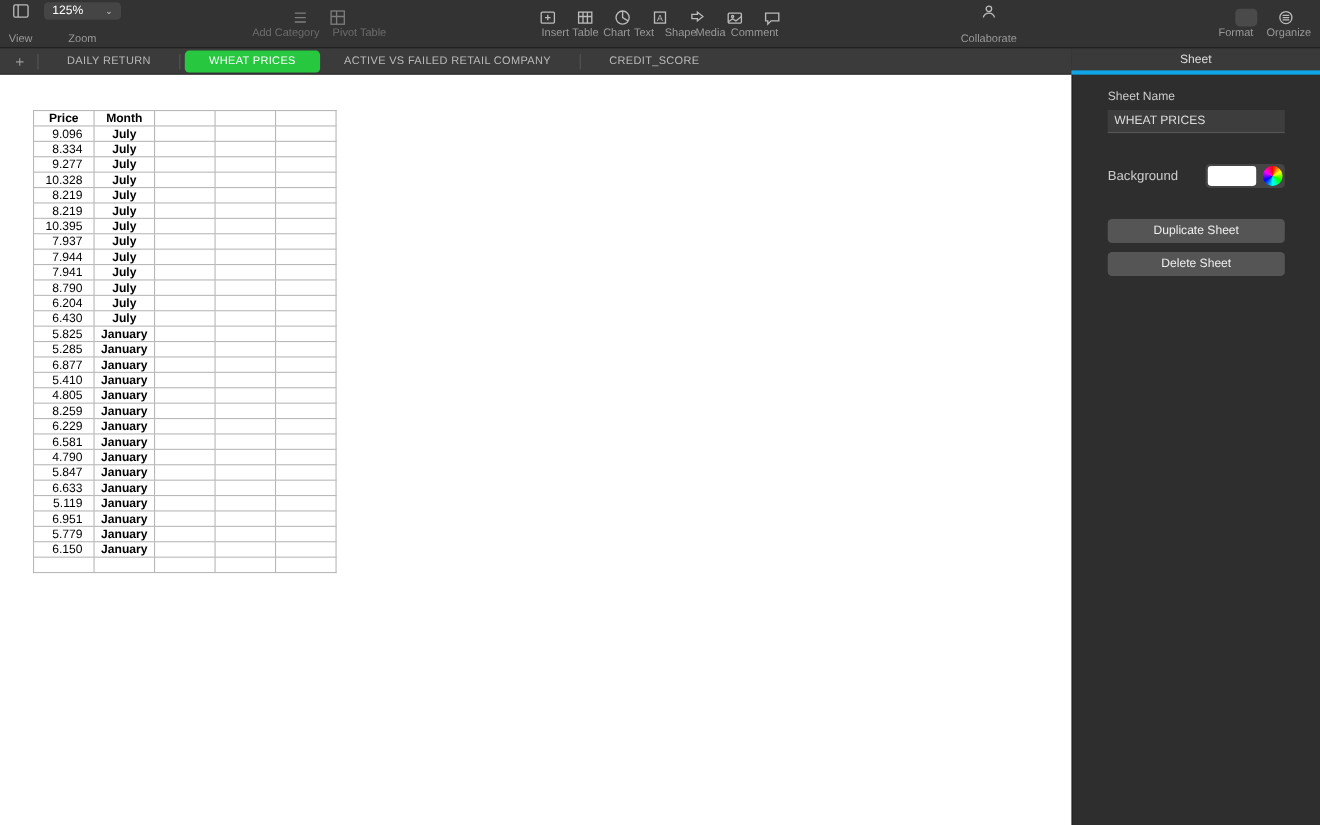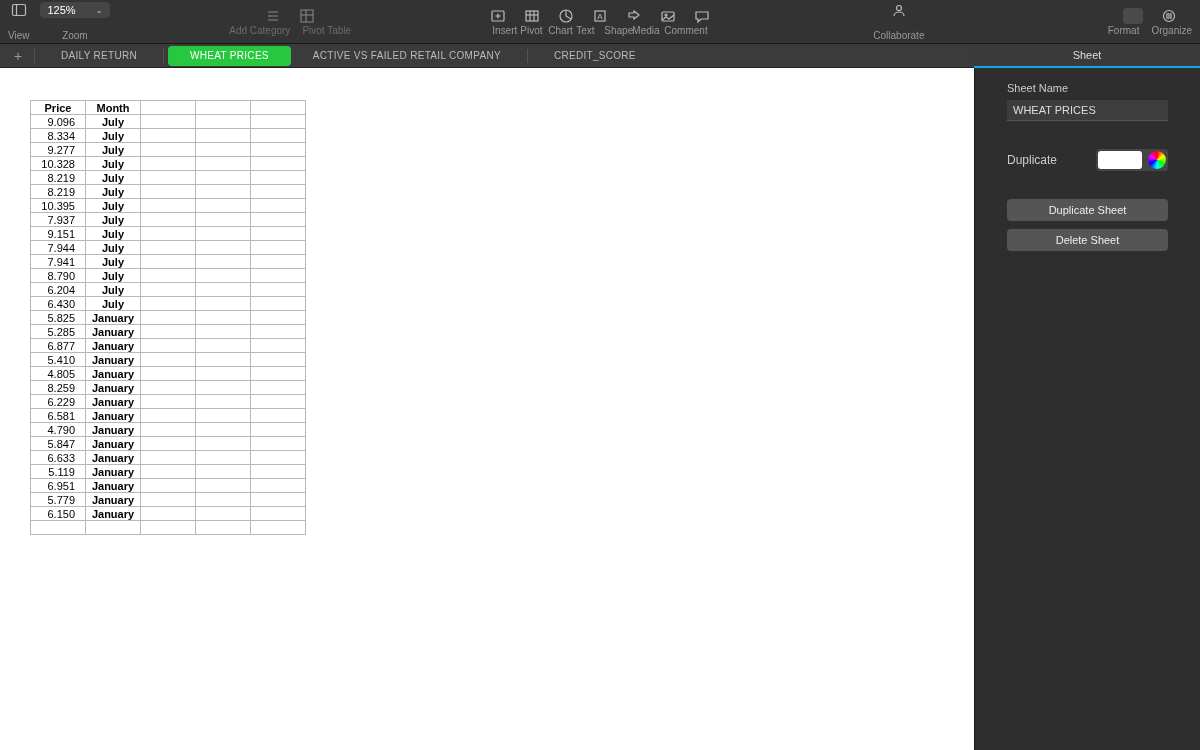--- a/index.html
+++ b/index.html
@@ -113,21 +113,21 @@
   flex-direction: column;
 }
 .sidebar-tab {
   height: 24px;
   display: flex;
   align-items: center;
   justify-content: center;
   background: #3a3a3a;
   font-size: 11px;
   color: #ddd;
-  border-bottom: 2px solid #0ea5e9;
+  border-bottom: 4px solid #0ea5e9;
   position: relative;
   top: -24px;
   margin-bottom: -24px;
 }
 .sidebar-body { padding: 14px 32px; }
 .sb-label { font-size: 11px; color: #ccc; margin-bottom: 6px; }
 .sb-input {
   width: 100%;
   background: #3d3d3d;
   border: none;
@@ -269,21 +269,21 @@
           </svg>
         </div>
       <div class="tb-icon">
           <svg viewBox="0 0 16 16" fill="none" stroke="#bbb" stroke-width="1.2">
             <path d="M2 4 h12 v7 h-7 l-3 3 v-3 h-2 z"></path>
           </svg>
         </div>
     </div>
     <div class="mid-labels">
       <span style="width:16px;text-align:center">Insert</span>
-      <span style="width:16px;text-align:center">Pivot</span>
+      <span style="width:16px;text-align:center">Table</span>
       <span style="width:16px;text-align:center">Chart</span>
       <span style="width:16px;text-align:center">Text</span>
       <span style="width:16px;text-align:center">Shape</span>
       <span style="width:20px;text-align:center">Media</span>
       <span>Comment</span>
     </div>
   </div>
 
   <div style="flex:1.5"></div>
 
@@ -404,27 +404,20 @@
             <td class="empty"></td>
           </tr>
           <tr>
             <td class="price">7.937</td>
             <td class="month">July</td>
             <td class="empty"></td>
             <td class="empty"></td>
             <td class="empty"></td>
           </tr>
           <tr>
-            <td class="price">9.151</td>
-            <td class="month">July</td>
-            <td class="empty"></td>
-            <td class="empty"></td>
-            <td class="empty"></td>
-          </tr>
-          <tr>
             <td class="price">7.944</td>
             <td class="month">July</td>
             <td class="empty"></td>
             <td class="empty"></td>
             <td class="empty"></td>
           </tr>
           <tr>
             <td class="price">7.941</td>
             <td class="month">July</td>
             <td class="empty"></td>
@@ -565,21 +558,21 @@
             <td class="empty"></td>
           </tr>
         </tbody>
     </table>
   </div>
   <div class="sidebar">
     <div class="sidebar-body">
       <div class="sb-label">Sheet Name</div>
       <input class="sb-input" value="WHEAT PRICES" style="">
       <div class="sb-row">
-        <span>Duplicate</span>
+        <span>Background</span>
         <span class="swatch-wrap">
           <span class="color-swatch"></span>
           <span class="color-picker-btn"></span>
         </span>
       </div>
       <button class="sb-button">Duplicate Sheet</button>
       <button class="sb-button">Delete Sheet</button>
     </div>
   </div>
 </div>

